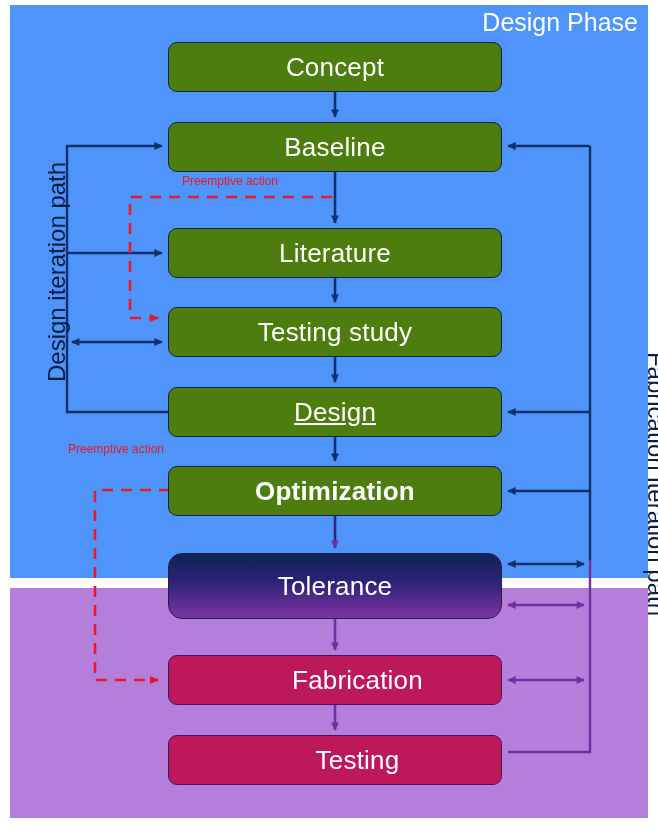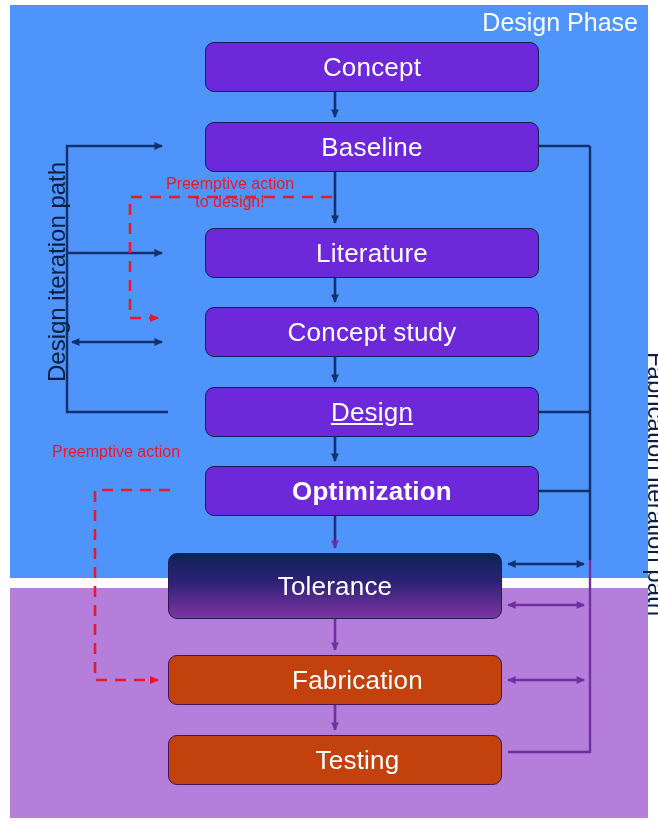--- a/index.html
+++ b/index.html
@@ -13,41 +13,41 @@
   .phase-label{position:absolute;color:#ffffff;font-size:25px;line-height:1;white-space:nowrap;}
   #design-phase-label{right:20px;top:10px;}
   #fab-phase-label{left:18px;top:784px;}
 
   svg#wires{position:absolute;left:0;top:0;width:658px;height:839px;}
 
   .node{position:absolute;left:168px;width:334px;height:50px;border-radius:9px;
         display:flex;align-items:center;justify-content:center;
         color:#ffffff;font-size:26px;letter-spacing:.2px;
         border:1px solid #0d2350;box-sizing:border-box;}
-  .node.navy{background:#6d28d9;margin-left:37px;}
+  .node.navy{background:#4d7c0f;}
   .node.grad{background:linear-gradient(180deg,#0f2356 0%,#2b2274 42%,#6d3099 88%,#7b36a4 100%);border-color:#2a1b4e;}
-  .node.purple{background:#c2410c;border-color:#3d1a57;padding-left:45px;}
+  .node.purple{background:#be185d;border-color:#3d1a57;padding-left:45px;}
 
   #n-concept{top:42px;}
   #n-baseline{top:122px;}
   #n-literature{top:228px;}
   #n-initial{top:307px;}
   #n-design{top:387px;text-decoration:underline;}
   #n-optimization{top:466px;font-weight:bold;}
-  #n-tolerance{top:553px;height:66px;}
+  #n-tolerance{top:553px;height:66px;border-radius:14px;}
   #n-fabrication{top:655px;}
   #n-testing{top:735px;}
 
   .vlabel{position:absolute;color:#0b1f45;font-size:24px;white-space:nowrap;}
   #design-iter-label{left:-48px;top:263px;width:210px;text-align:center;
         transform:rotate(-90deg);transform-origin:center center;}
   #fab-iter-label{left:516px;top:470px;width:280px;text-align:center;
         transform:rotate(90deg);transform-origin:center center;}
 
-  .red-note{position:absolute;color:#e8192c;font-size:16px;line-height:1.15;text-align:center;}
+  .red-note{position:absolute;color:#e8192c;font-size:12px;line-height:1.15;text-align:center;}
   #red-note-design{left:126px;top:175px;width:208px;}
   #red-note-fab{left:16px;top:443px;width:200px;}
 </style>
 </head>
 <body>
 
 <div id="stage">
 
   <div class="phase-band" id="design-band"></div>
   <div class="phase-band" id="fab-band"></div>
@@ -134,37 +134,36 @@
     </g>
   </svg>
 
   <div class="phase-label" id="design-phase-label">Design Phase</div>
 
   <div class="vlabel" id="design-iter-label">Design iteration path</div>
   <div class="vlabel" id="fab-iter-label">Fabrication iteration path</div>
 
   <div class="red-note" id="red-note-design">
     <div>Preemptive action</div>
-    <div>to design!</div>
   </div>
   <div class="red-note" id="red-note-fab">
     <div>Preemptive action</div>
   </div>
 
   <div class="node navy" id="n-concept">
     <span>Concept</span>
   </div>
   <div class="node navy" id="n-literature">
     <span>Literature</span>
   </div>
   <div class="node navy" id="n-baseline">
     <span>Baseline</span>
   </div>
   <div class="node navy" id="n-initial">
-    <span>Concept study</span>
+    <span>Testing study</span>
   </div>
   <div class="node navy" id="n-design">
     <span>Design</span>
   </div>
   <div class="node navy" id="n-optimization">
     <span>Optimization</span>
   </div>
   <div class="node grad" id="n-tolerance">
     <span>Tolerance</span>
   </div>

